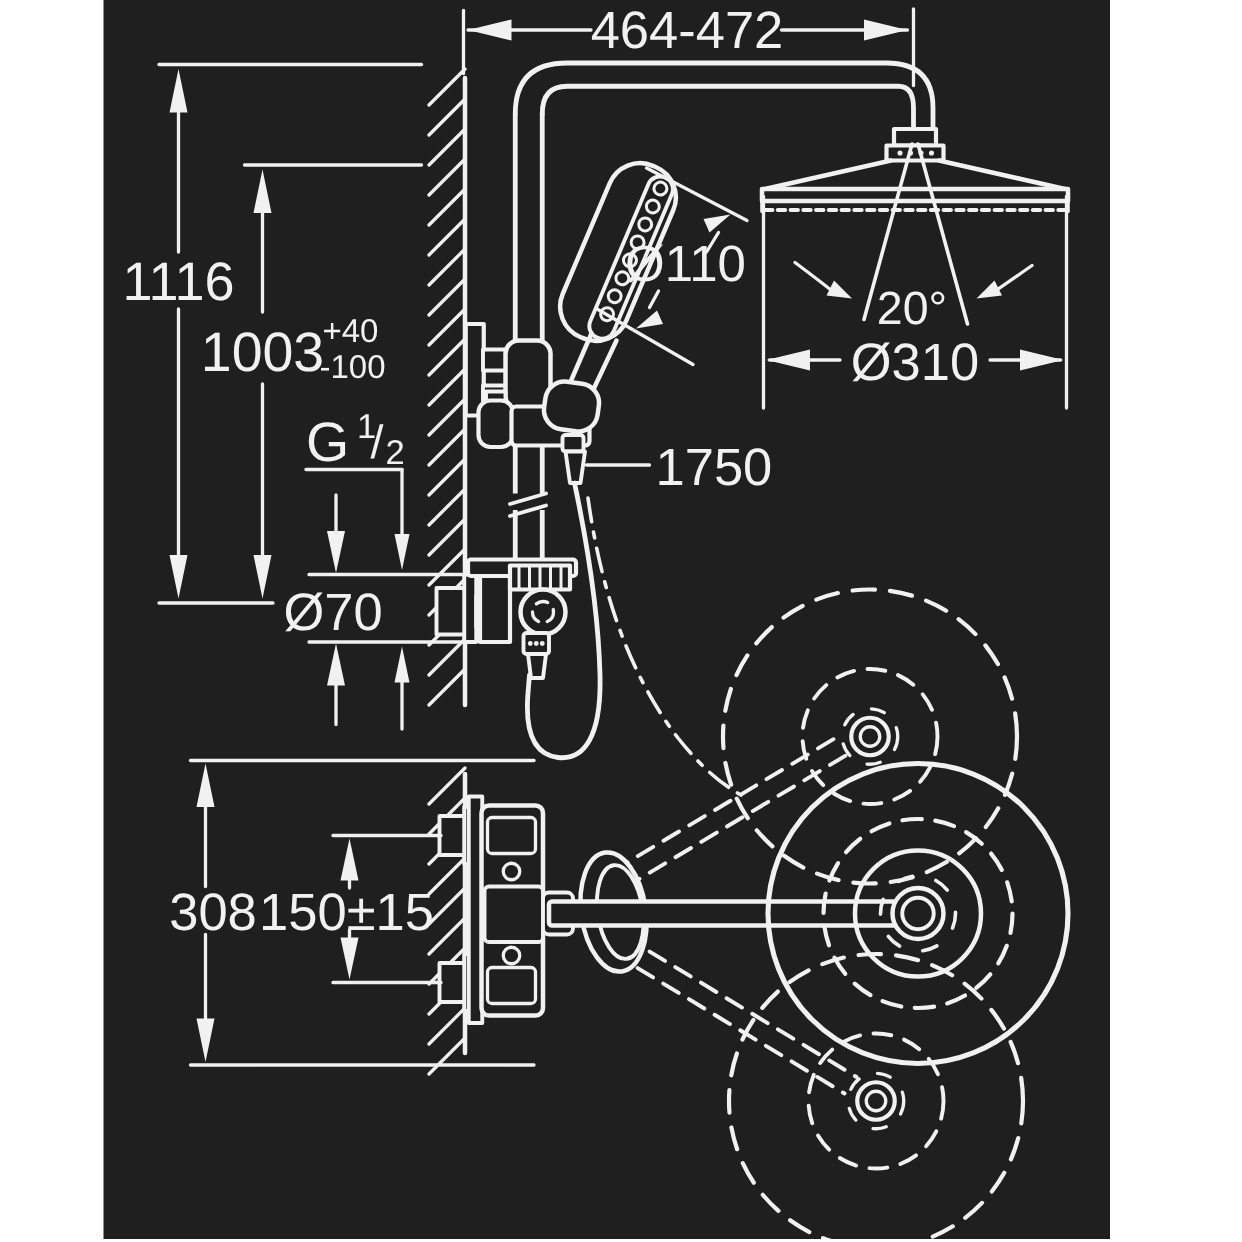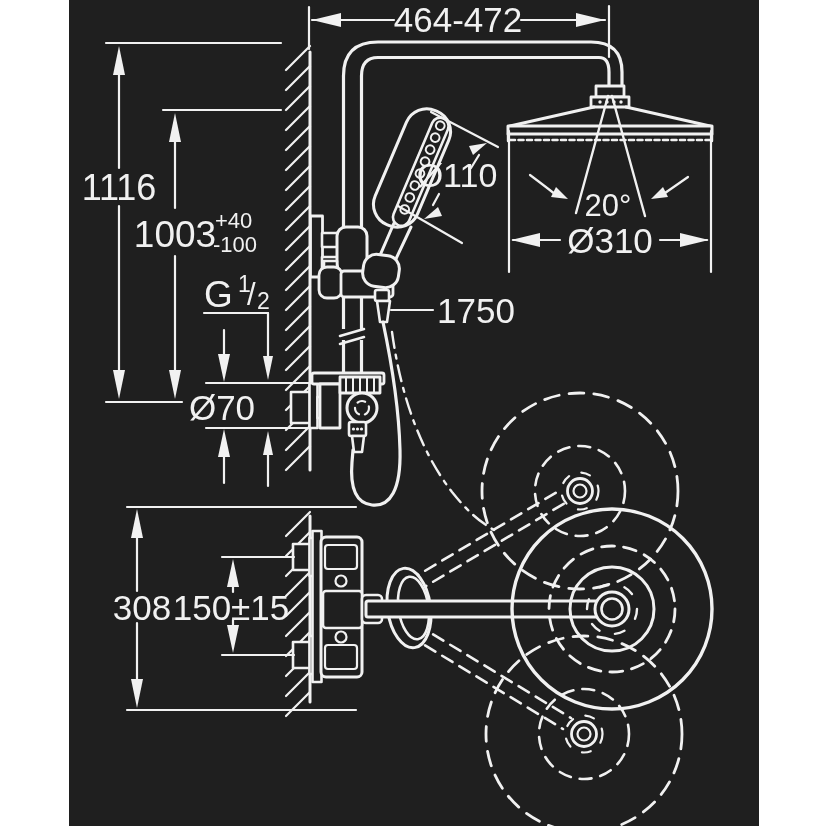--- a/index.html
+++ b/index.html
@@ -1,16 +1,16 @@
 <!DOCTYPE html>
 <html><head>
 <meta charset="utf-8">
 <style>
   html,body{margin:0;padding:0;background:#ffffff;}
-  .stage{position:relative;width:828px;height:828px;background:#ffffff;overflow:hidden;
+  .stage{position:relative;width:740px;height:828px;background:#ffffff;overflow:hidden;
          font-family:"Liberation Sans", sans-serif;}
   svg text{font-family:"Liberation Sans", sans-serif;fill:#f1f1f1;}
   .ink{stroke:#f1f1f1;fill:none;stroke-linecap:round;stroke-linejoin:round;}
   .part{stroke:#f1f1f1;fill:#1f1f1f;stroke-linecap:round;stroke-linejoin:round;}
   .arrow{fill:#f1f1f1;stroke:none;}
 </style>
 </head>
 <body>
 
 <div class="stage">

